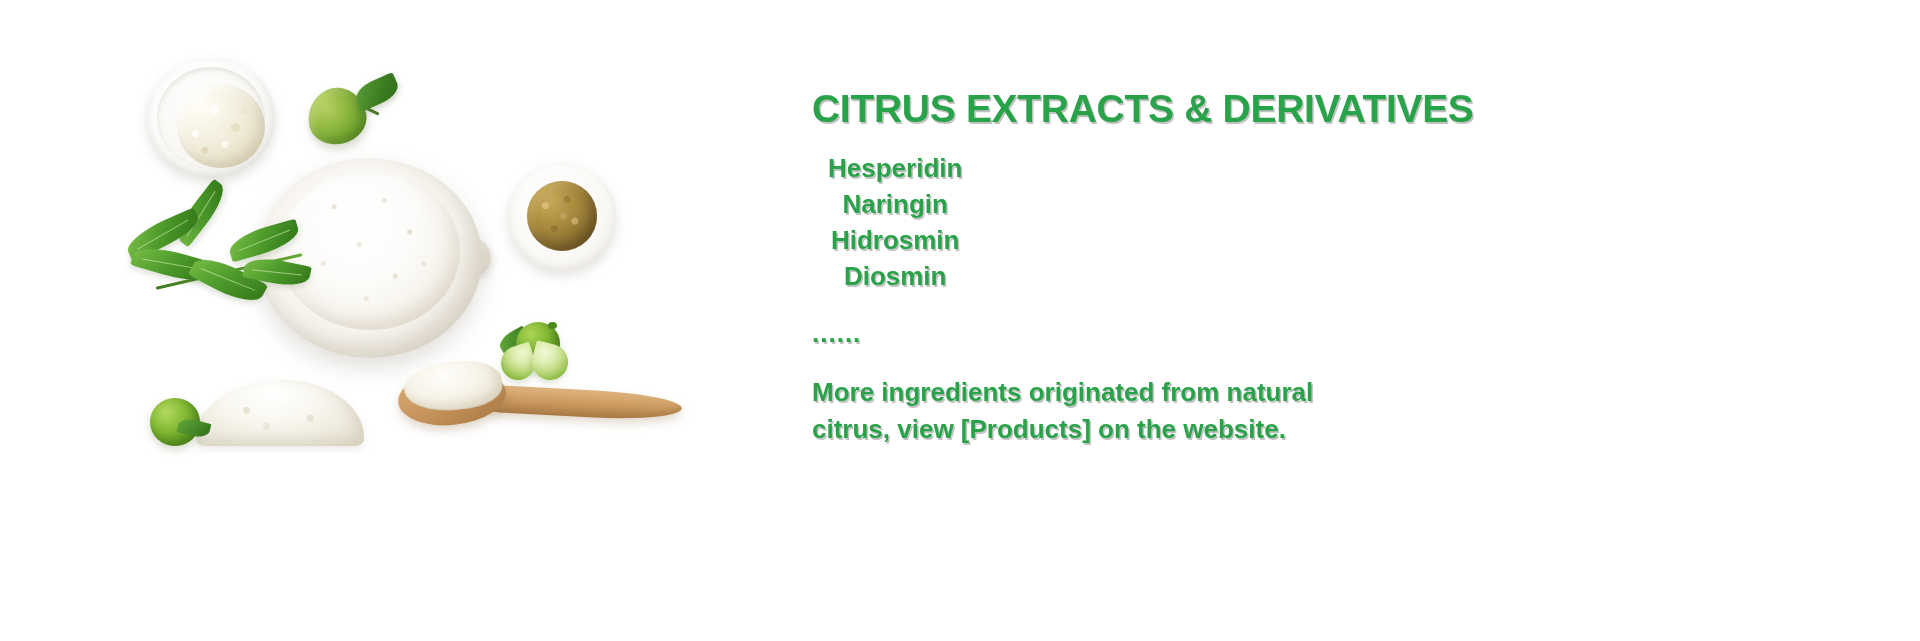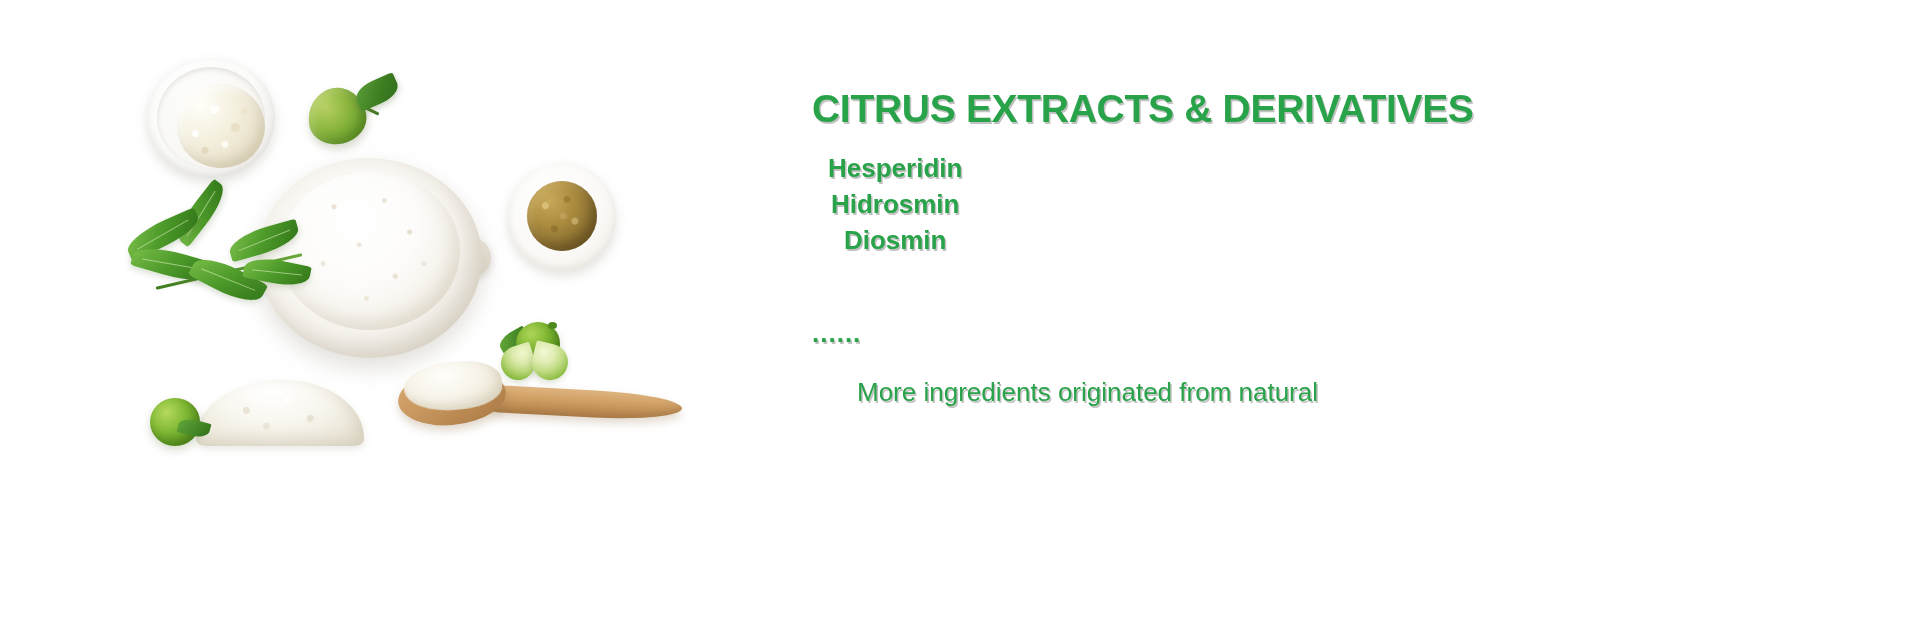--- a/index.html
+++ b/index.html
@@ -265,21 +265,21 @@
     font-weight:bold;
     line-height:36px;
     white-space:nowrap;
   }
   .ellipsis{
     position:absolute;left:0;top:315px;
     font-size:26px;font-weight:bold;letter-spacing:1px;line-height:36px;
   }
   .tagline{
     position:absolute;left:0;top:374px;width:600px;
-    font-size:26px;font-weight:normal;line-height:37px;margin-left:45px;
+    font-size:26px;font-weight:bold;line-height:37px;
   }
   .g{
     color:#29a349;
     text-shadow:1.5px 1.5px 0 rgba(120,120,120,.45);
   }
 </style>
 </head>
 <body>
 
 <div class="banner">
@@ -329,24 +329,26 @@
     <div class="lime-wedge-1"></div>
     <div class="lime-wedge-2"></div>
   </div>
 
   <div class="textcol">
 
     <h1 class="headline g">CITRUS EXTRACTS &amp; DERIVATIVES</h1>
 
     <ul class="ingredients">
       <li class="g">Hesperidin</li>
+      <li class="g">Naringin</li>
       <li class="g">Hidrosmin</li>
       <li class="g">Diosmin</li>
     </ul>
 
     <div class="ellipsis g">......</div>
 
     <div class="tagline">
       <div class="g">More ingredients originated from natural</div>
+      <div class="g">citrus, view [Products] on the website.</div>
     </div>
 
   </div>
 </div>
 
 </body></html>

